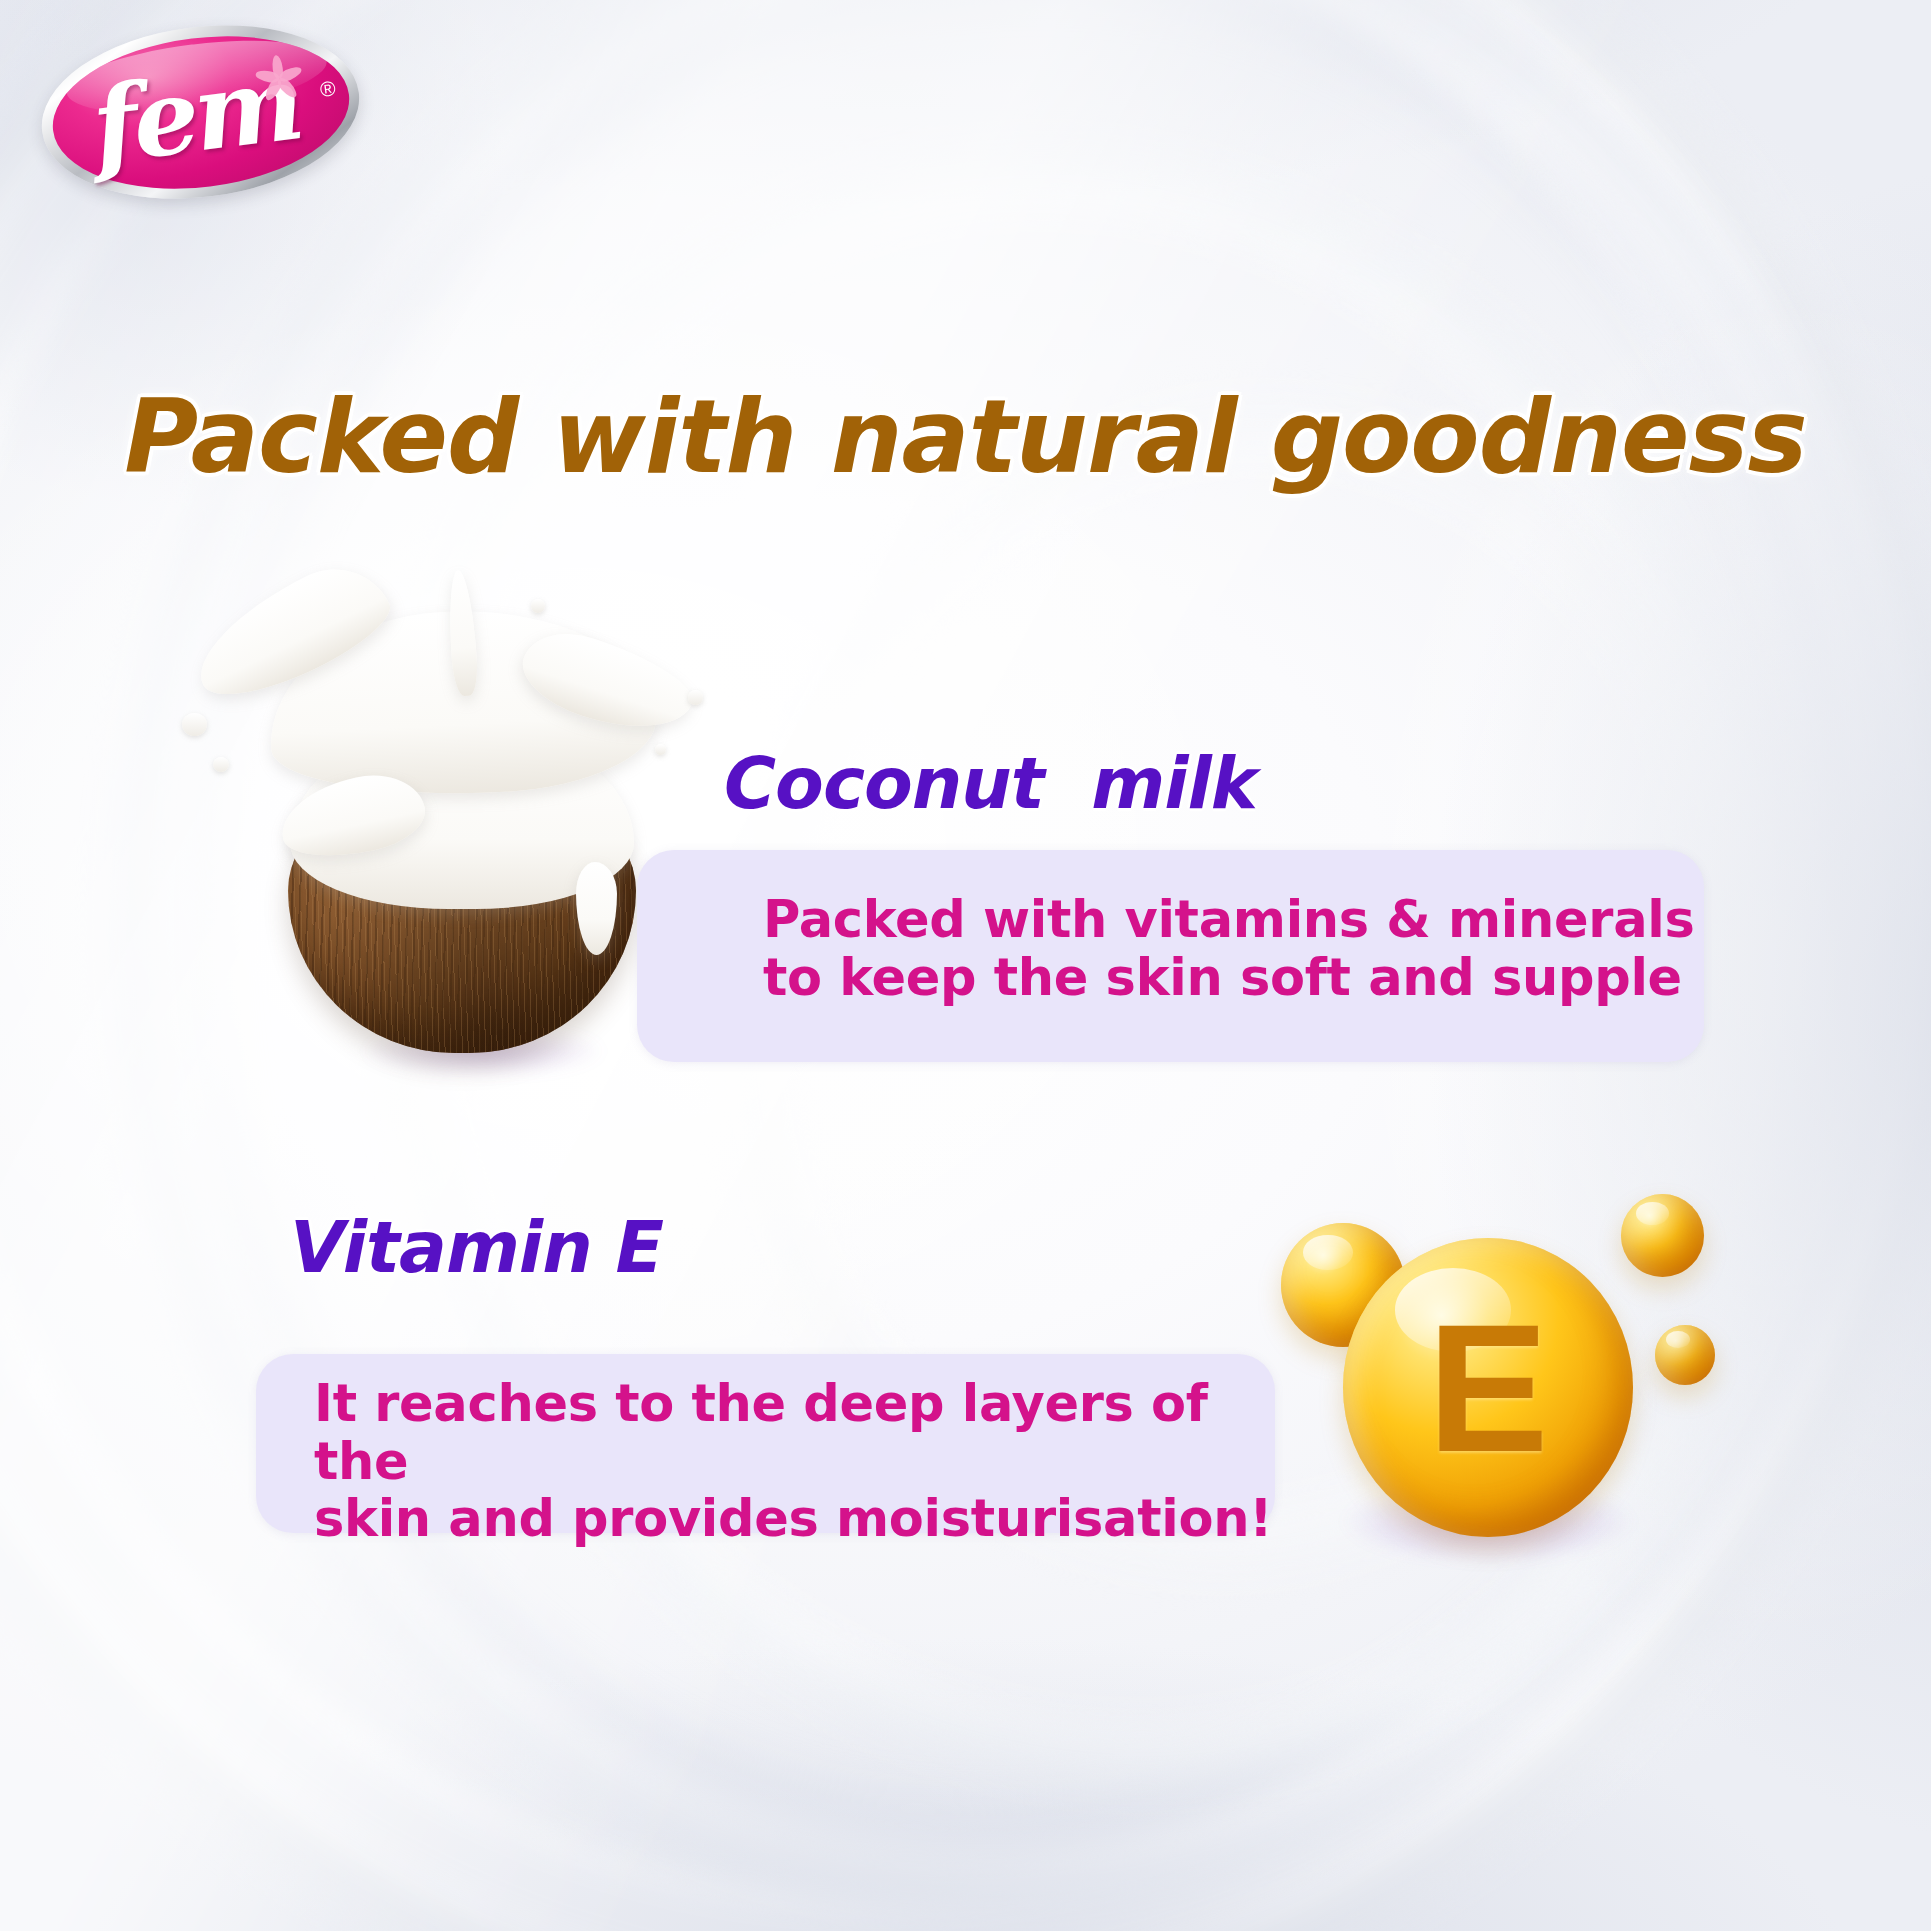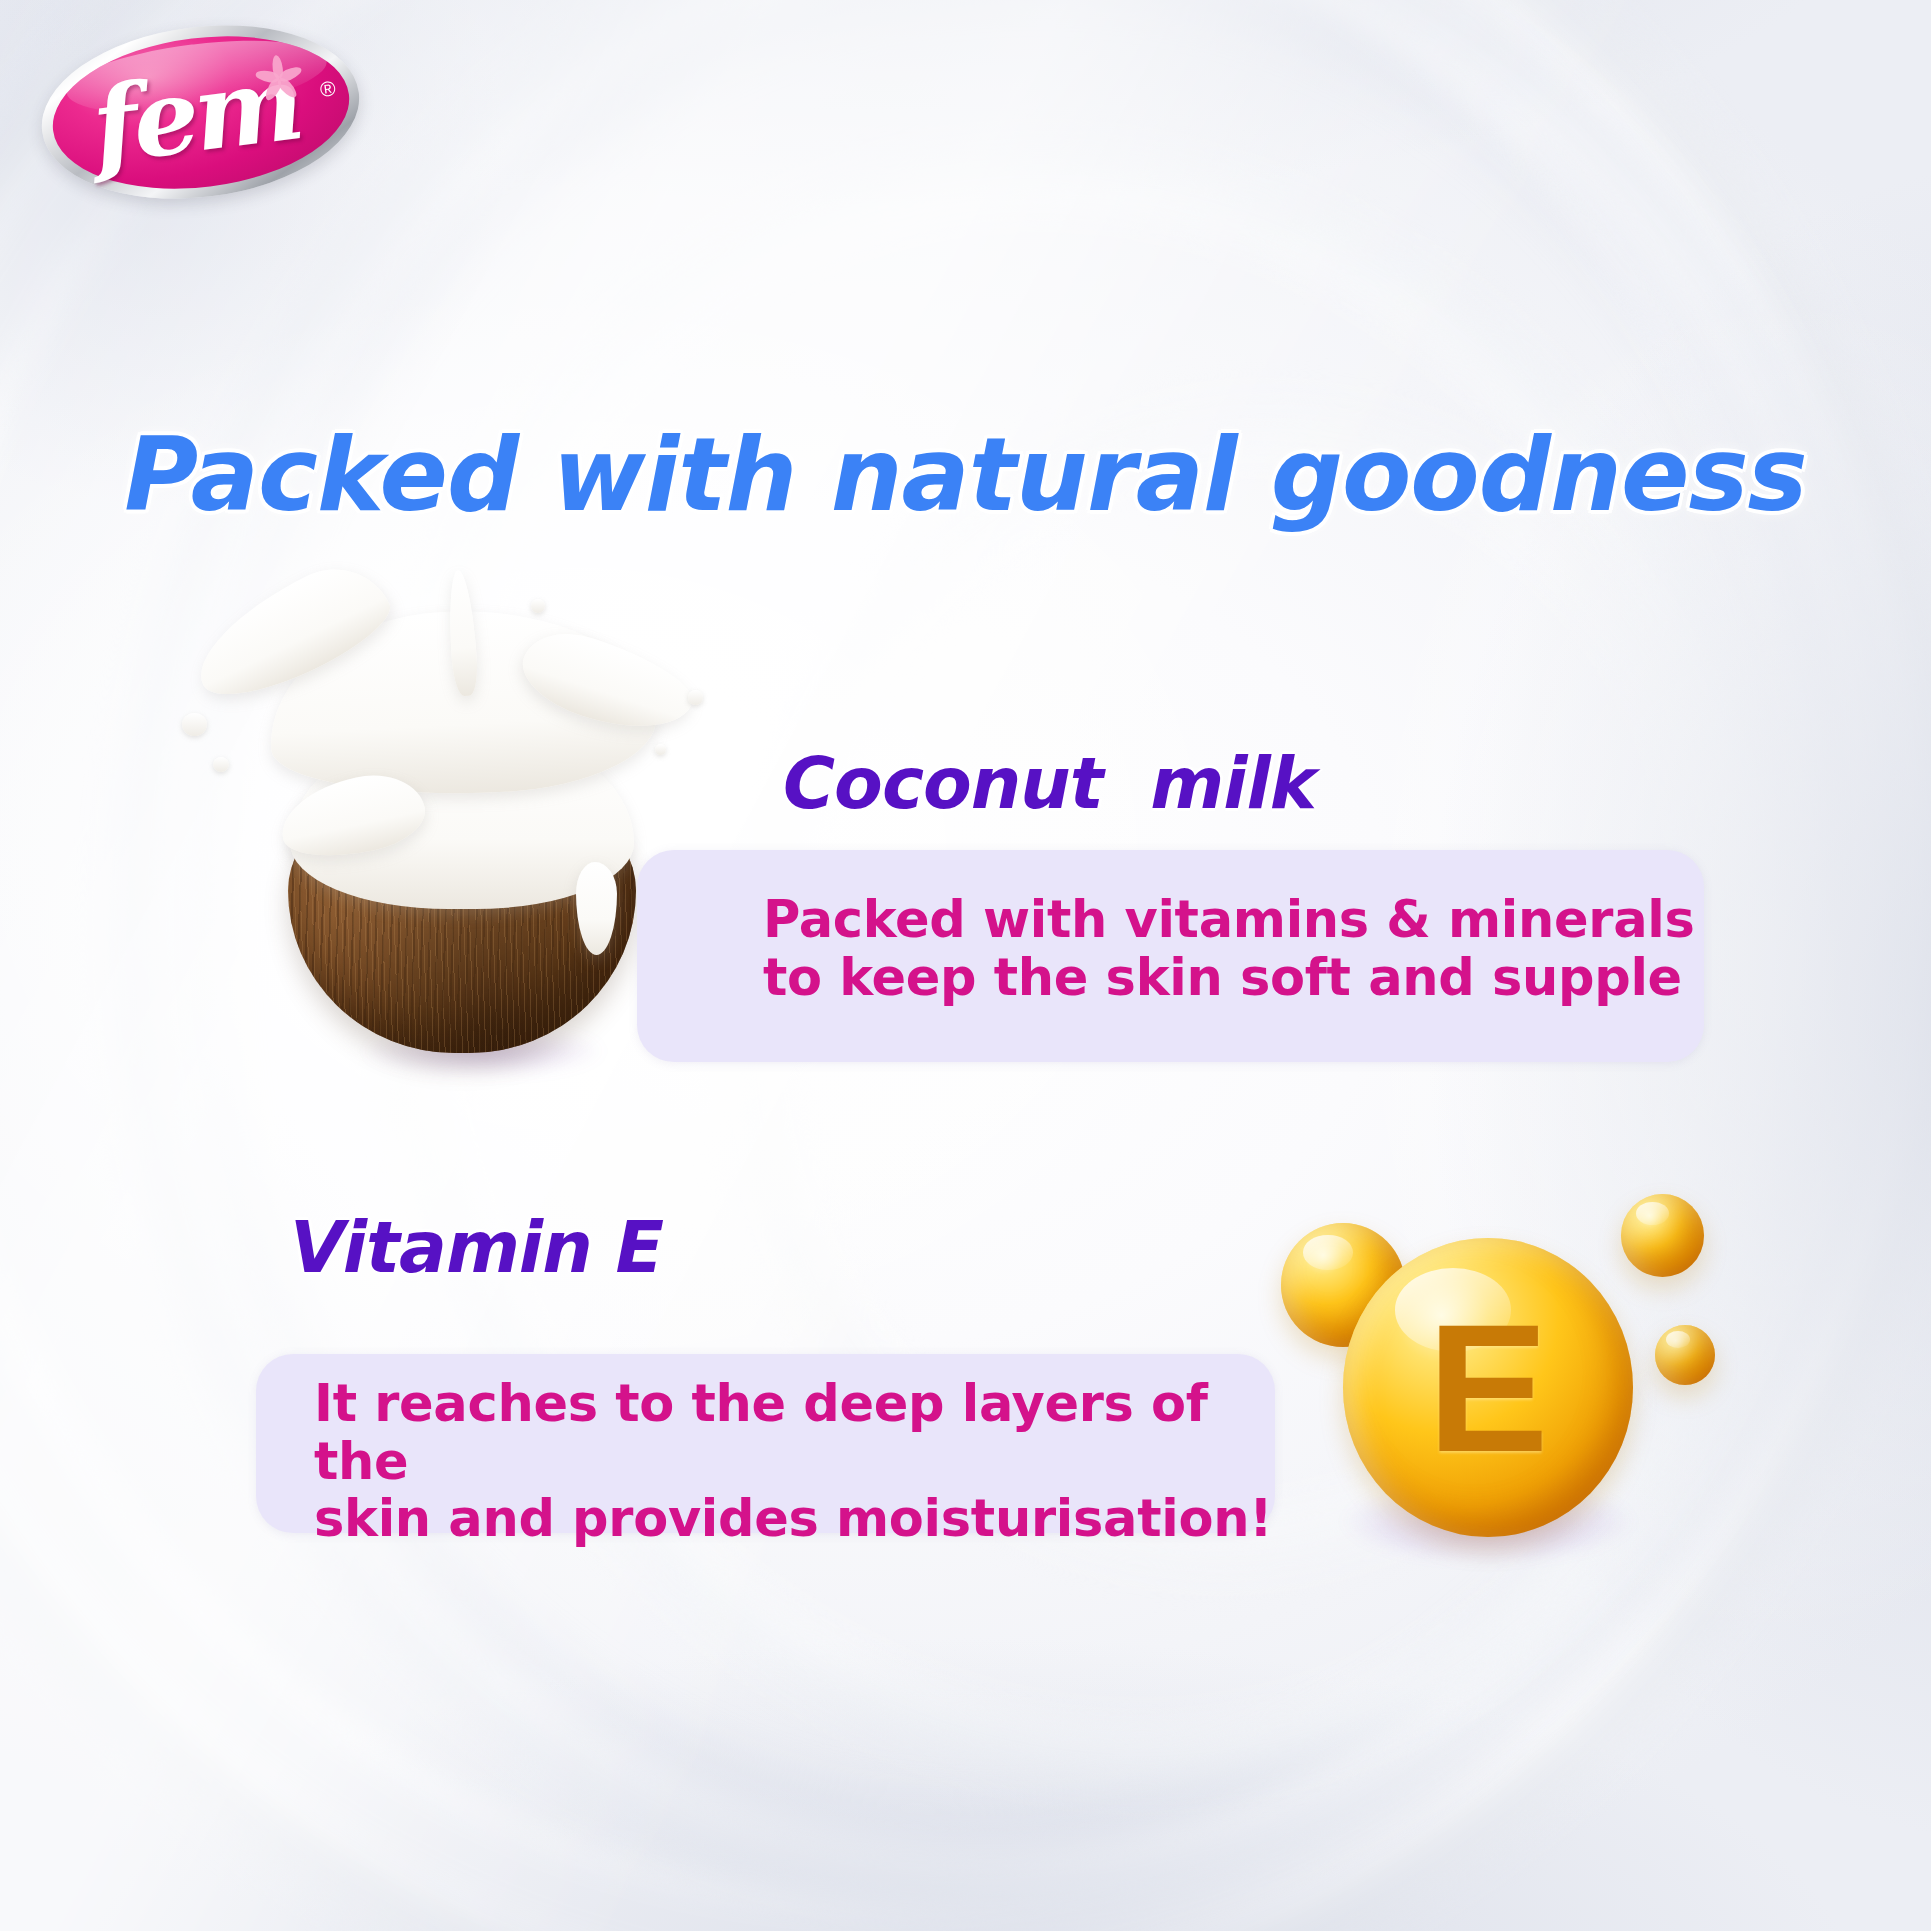--- a/index.html
+++ b/index.html
@@ -118,27 +118,26 @@
     position:absolute;left:50%;top:50%;width:10.6px;height:24px;margin:-24px 0 0 -5.3px;
     background:#f9a7cd;border-radius:50% 50% 50% 50%/60% 60% 40% 40%;
     transform-origin:50% 100%;opacity:.92;
   }
 
   
   #headline{
     position:absolute;left:0;right:0;top:378px;text-align:center;
     font-family:"DejaVu Sans",sans-serif;
     font-style:italic;font-weight:bold;
-    font-size:101px;color:#3b82f6;letter-spacing:-1px;
+    font-size:101px;color:#a16207;letter-spacing:-1px;
     text-shadow:
       -3.9px 0 0 #fff, 3.9px 0 0 #fff, 0 -3.9px 0 #fff, 0 3.9px 0 #fff,
       -2.9px -2.9px 0 #fff, 2.9px -2.9px 0 #fff, -2.9px 2.9px 0 #fff, 2.9px 2.9px 0 #fff,
       0 0 15.4px rgba(255,255,255,.95);
     white-space:nowrap;
-    margin-top:38px;
   }
 
   
   .ing-title{
     position:absolute;
     font-family:"DejaVu Sans",sans-serif;
     font-style:italic;font-weight:bold;
     font-size:71px;color:#5711c4;letter-spacing:-1px;
     white-space:pre;
     text-shadow:
@@ -154,21 +153,21 @@
   .panel p{
     margin:0;
     font-family:"DejaVu Sans",sans-serif;
     font-weight:bold;
     font-size:51px;line-height:1.13;
     color:#d4128b;
     white-space:pre-line;
     letter-spacing:-0.3px;
   }
 
-  #coconut-title{left:783px;top:742px;}
+  #coconut-title{left:724px;top:742px;}
   #coconut-panel{left:637px;top:850px;width:1067px;height:212px;}
   #coconut-panel p{padding:34px 0 0 126px;margin-top:7px;}
 
   #vite-title{left:290px;top:1206px;}
   #vite-panel{left:256px;top:1354px;width:1019px;height:179px;}
   #vite-panel p{padding:21px 0 0 58px;}
 
   
   #coconut{position:absolute;left:172px;top:572px;width:618px;height:502px;}
   .coco-shell{

